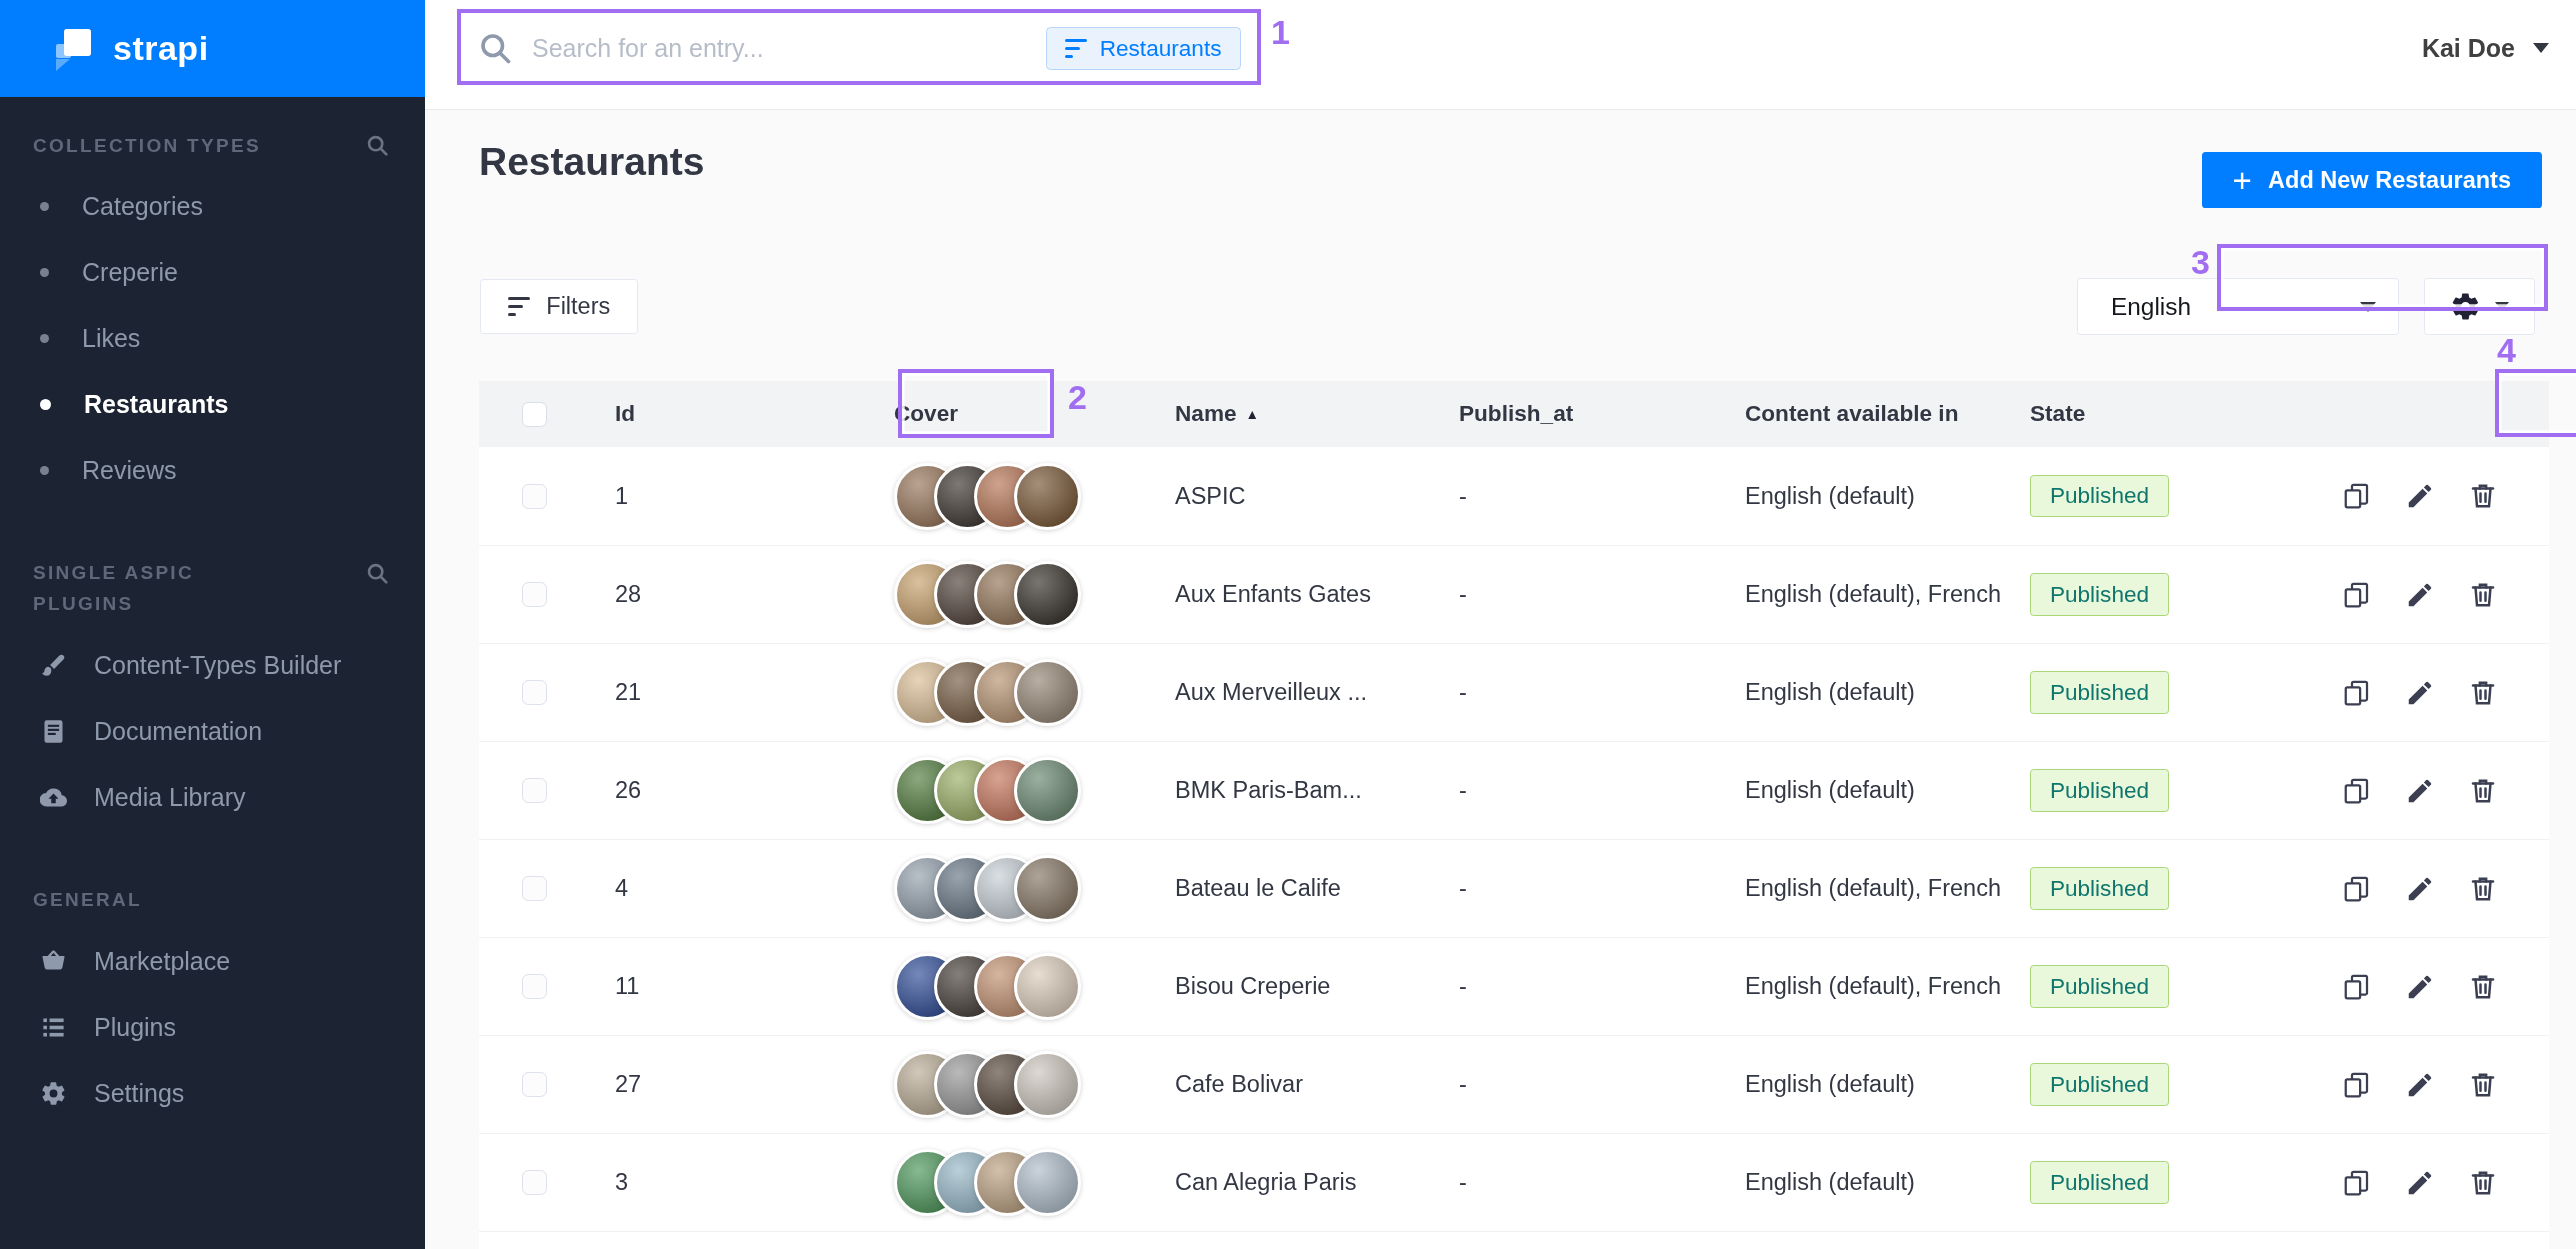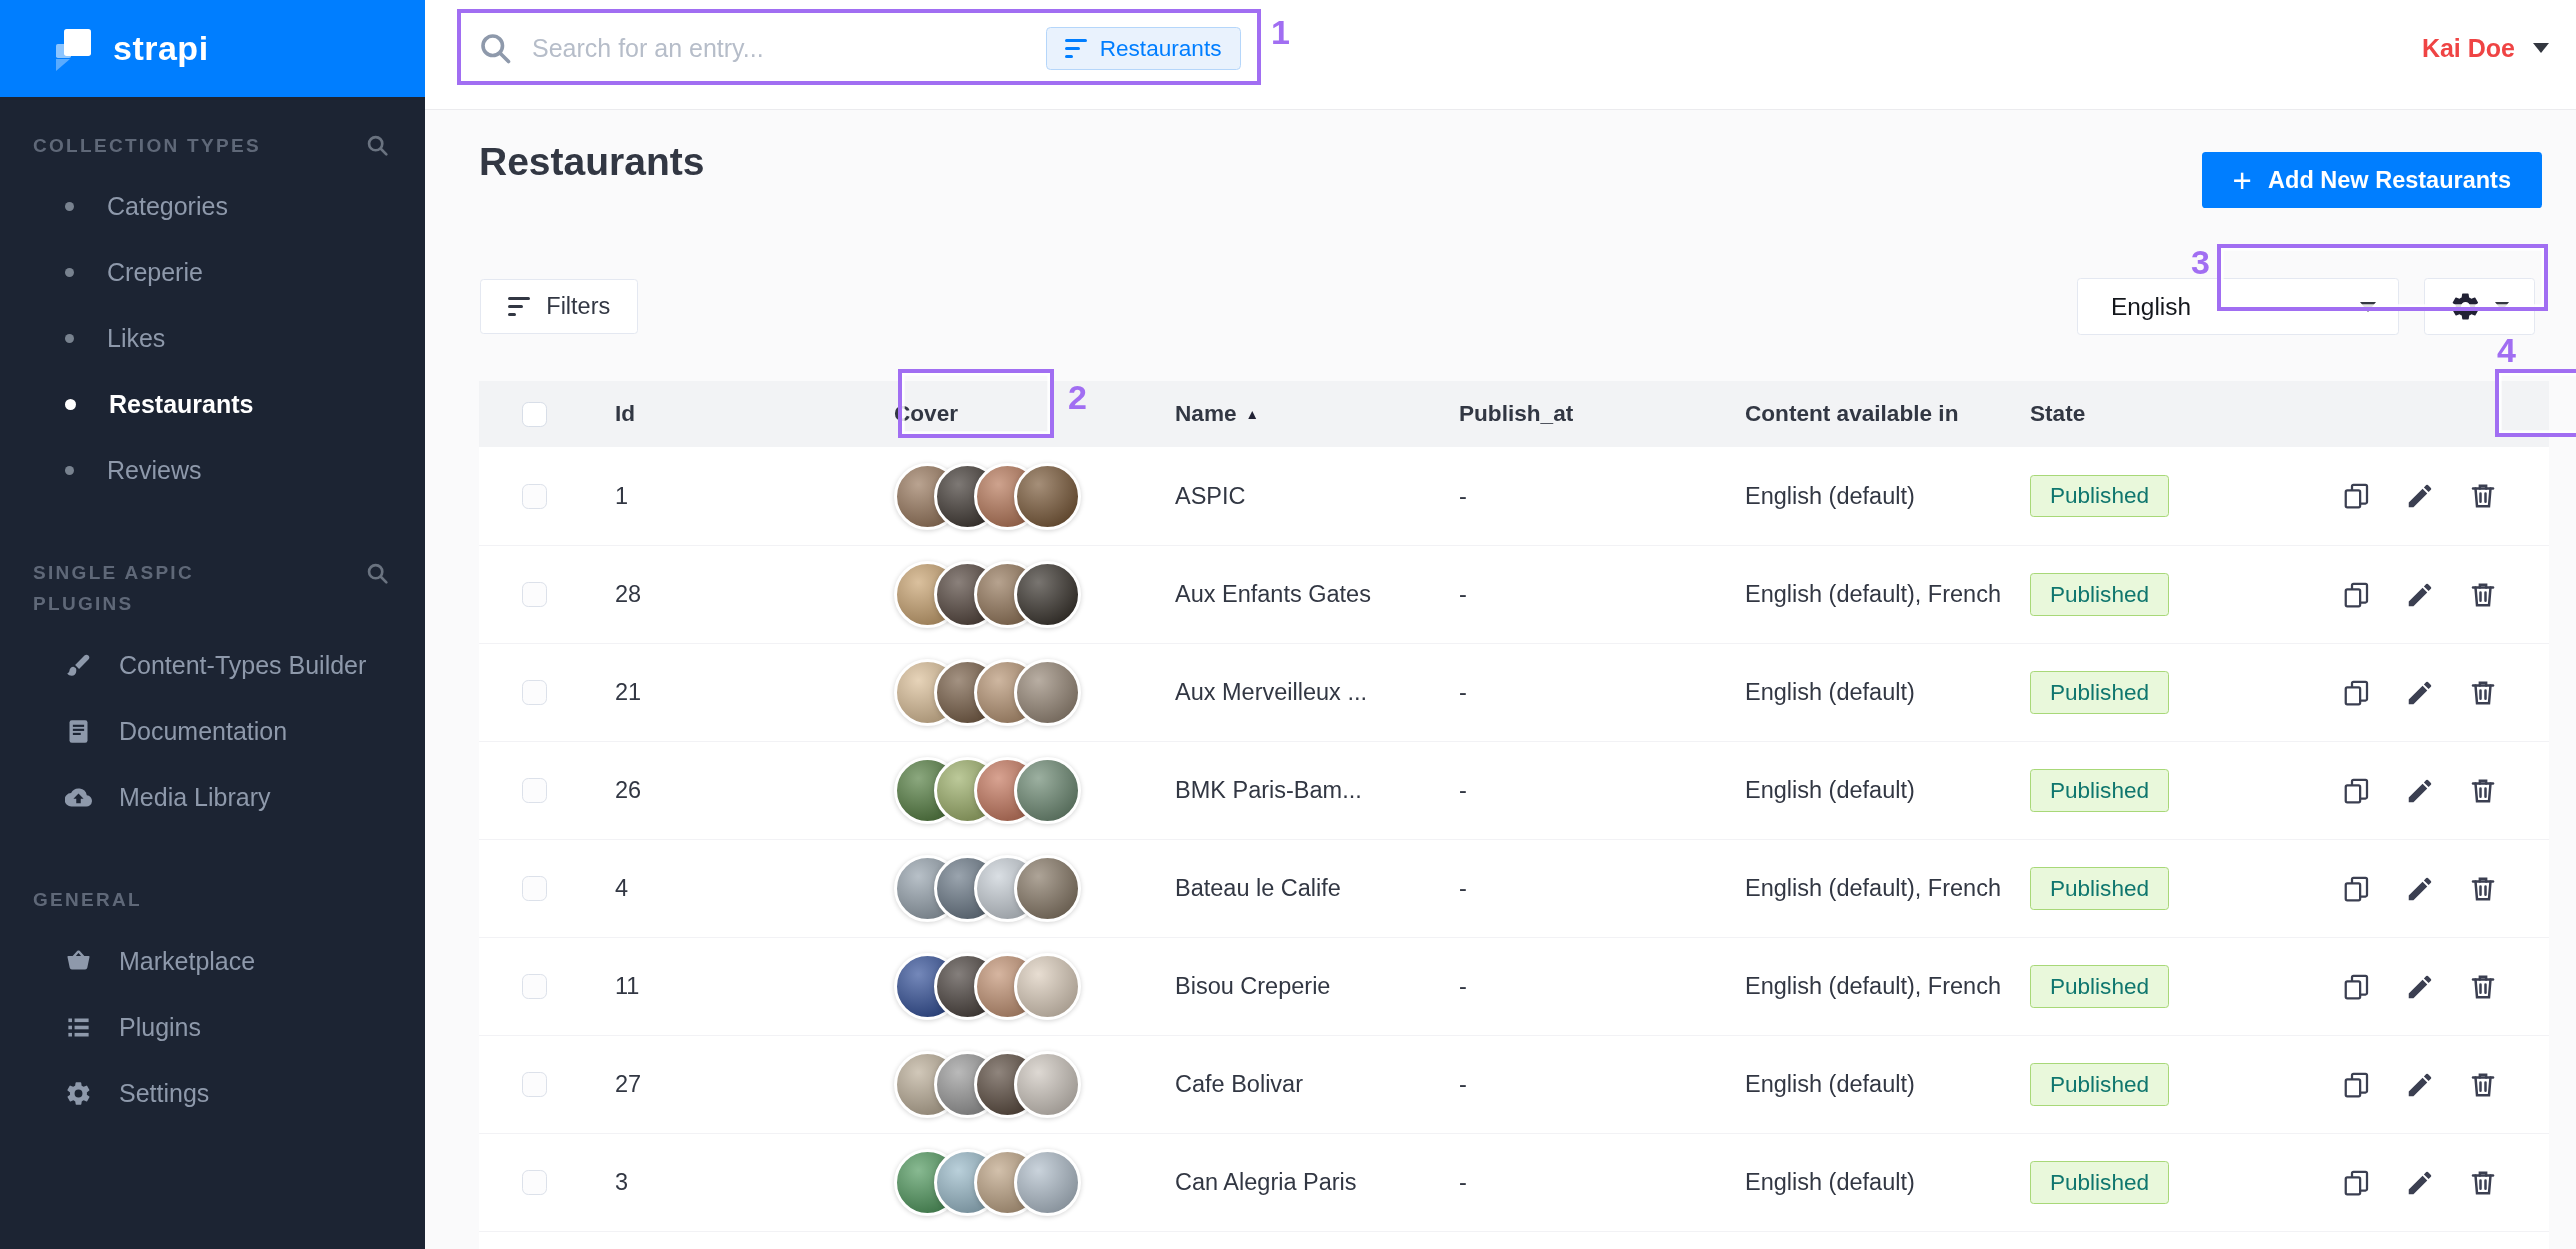--- a/index.html
+++ b/index.html
@@ -16,30 +16,30 @@
      border-left:14.5px solid rgba(255,255,255,.35); border-bottom:12.7px solid transparent; }
   .logo-text { color:#fff; font-size:34px; font-weight:bold; letter-spacing:0.5px; }
   .topbar-right { flex:1; background:#fff; border-bottom:0.9px solid #EBEBEE; position:relative; }
   .search-icon-top { position:absolute; left:52px; top:30px; width:36px; height:36px; color:#8E99AB; }
   .search-input { position:absolute; left:107px; top:22px; width:507px; height:52px; border:none; outline:none;
      font-size:25px; color:#323743; font-family:inherit; background:transparent; }
   .search-input::placeholder { color:#B6BDC9; }
   .filter-chip { position:absolute; left:621px; top:27px; height:43px; padding:0 18px; display:flex; align-items:center; gap:12.7px;
      background:#E9F2FD; border:1.8px solid #B5D6FA; border-radius:4.5px; color:#007EFF; font-size:22.6px; cursor:pointer; }
   .user-box { position:absolute; right:27px; top:0; height:96px; display:flex; align-items:center; gap:18px; cursor:pointer; }
-  .user-name { font-size:25px; font-weight:600; color:#ef4444; }
+  .user-name { font-size:25px; font-weight:600; color:#404040; }
   .caret { width:0; height:0; border-left:8.1px solid transparent; border-right:8.1px solid transparent; border-top:10px solid #333740; }
 
   
   .sidebar { position:absolute; left:0; top:97px; width:425px; bottom:0; background:#1C2433; padding-top:33px; z-index:4; }
   .sb-section .sb-head { height:31px; display:flex; align-items:center; padding:0 36px 0 33px; }
   .sb-head-label { font-size:19px; font-weight:bold; letter-spacing:2.3px; color:#5F6878; flex:1; }
   .sb-search { width:24.4px; height:24.4px; color:#6A7380; cursor:pointer; }
   .sb-section ul { list-style:none; margin:12.7px 0 54px 0; }
-  .sb-section li { height:66px; display:flex; align-items:center; padding-left:65px; font-size:25px; color:#8E99AB; cursor:pointer; }
+  .sb-section li { height:66px; display:flex; align-items:center; padding-left:40px; font-size:25px; color:#8E99AB; cursor:pointer; }
   .sb-bullet { width:9px; height:9px; border-radius:50%; background:#78828F; margin-right:33px; flex:none; }
   .sb-icon { width:27px; height:27px; margin-right:27px; color:#8E99AB; flex:none; }
   .sb-icon svg { width:100%; height:100%; }
   li.active { color:#FFFFFF; font-weight:600; }
   li.active .sb-bullet { background:#FFFFFF; width:11px; height:11px; }
   .sb-scroll-thumb { position:absolute; left:368px; top:80px; width:11.8px; height:240px; border-radius:6.3px; background:#68707E; cursor:pointer; }
 
   
   .content { position:absolute; left:425px; top:97px; right:0; bottom:0; background:#FAFAFB; padding:43px 26px 0 54px; }
   .page-title { font-size:39px; font-weight:bold; color:#323743; line-height:1.15; }

